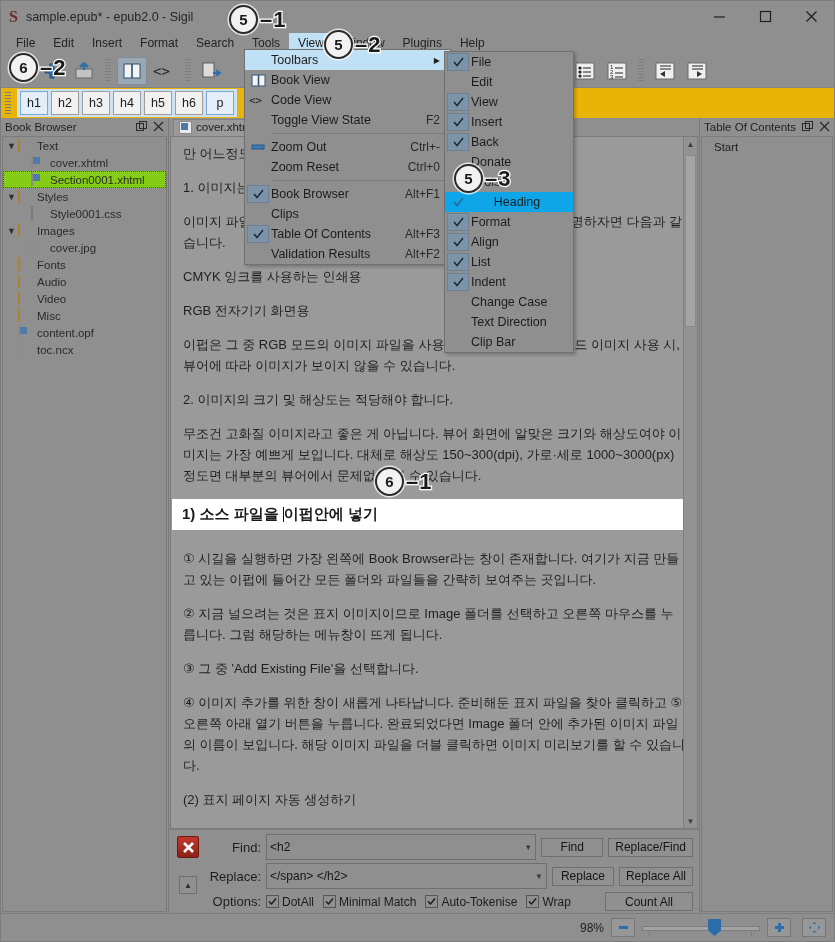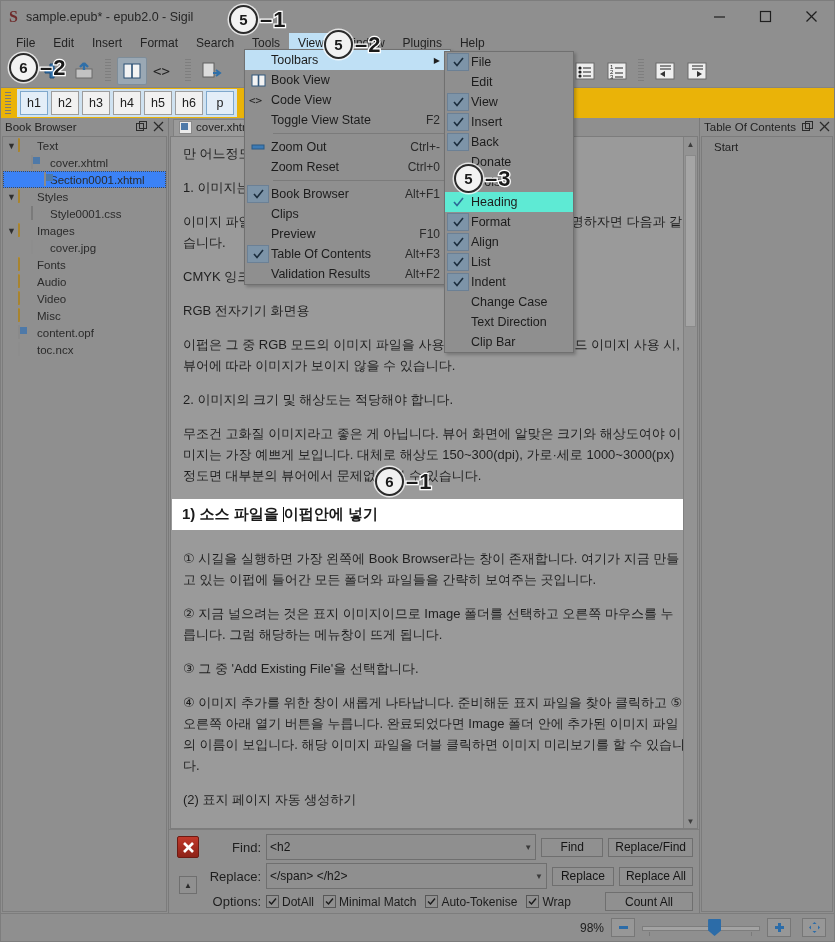--- a/index.html
+++ b/index.html
@@ -49,21 +49,21 @@
 
   .panel-hdr{height:18px;display:flex;align-items:center;justify-content:space-between;
              padding:0 4px;font-size:11.5px;color:#232323;background:#8f8f8f;}
   .panel-hdr .tools{display:flex;gap:6px;align-items:center;}
 
   
   .left{width:168px;background:#8f8f8f;border-right:1px solid #7a7a7a;box-sizing:border-box;display:flex;flex-direction:column;}
   .tree{flex:1;background:#8f8f8f;border:1px solid #7c7c7c;margin:0 1px 1px 1px;overflow:hidden;font-size:11.5px;}
   .trow{display:flex;align-items:center;height:17px;padding-left:2px;white-space:nowrap;}
   .trow .chev{width:13px;text-align:center;font-size:9px;color:#2e2e2e;}
-  .trow.sel{background:#3b82f6;outline:1px dotted #4a4a4a;outline-offset:-1px;text-align:right;}
+  .trow.sel{background:#84cc16;outline:1px dotted #4a4a4a;outline-offset:-1px;}
   .ico{width:15px;height:13px;margin-right:4px;display:inline-block;flex:none;}
   .folder{width:14px;height:11px;background:#d6b25e;border:1px solid #a8842f;border-radius:1px 2px 1px 1px;}
   .doc{width:11px;height:13px;background:#f0f0f0;border:1px solid #8d8d8d;}
   .xdoc{width:12px;height:12px;background:#eaeaea;border:1px solid #8a8a8a;position:relative;}
   .xdoc:after{content:"";position:absolute;left:1px;top:1px;width:7px;height:7px;background:#4e79a8;}
   .cssdoc{width:13px;height:11px;background:linear-gradient(to bottom,#2f6b32 0 55%, #bdbdbd 55% 100%);border:1px solid #7a7a7a;}
 
   
   .center{flex:1;display:flex;flex-direction:column;min-width:0;background:#8f8f8f;}
   .tabstrip{height:18px;background:#8f8f8f;display:flex;align-items:center;padding-left:4px;}
@@ -112,21 +112,21 @@
   .slider .tick{position:absolute;bottom:0;width:1px;height:4px;background:#7a7a7a;}
 
   
   .popup{position:absolute;background:#8f8f8f;border:1px solid #707070;box-shadow:2px 2px 3px rgba(0,0,0,.22);z-index:40;}
   .mi{display:flex;align-items:center;height:20px;font-size:12.5px;color:#1c1c1c;padding-right:10px;white-space:nowrap;}
   .mi .chk{width:26px;display:flex;align-items:center;justify-content:center;}
   .mi .chkbox{width:22px;height:18px;display:flex;align-items:center;justify-content:center;background:#7d94a8;border:1px solid #6b8095;box-sizing:border-box;}
   .mi .mlabel{flex:1;}
   .mi .acc{color:#2a2a2a;padding-left:26px;font-size:12px;}
   .mi.hl{background:#bfe0f5;}
-  .mi.hl2{background:#5eead4;}
+  .mi.hl2{background:#0ea5e9;text-align:center;}
   .mi .iconcell{width:26px;display:flex;align-items:center;justify-content:center;}
   .msep{height:1px;background:#7b7b7b;margin:3px 6px 3px 28px;}
   .sub-arrow{margin-left:auto;font-size:8px;color:#1f1f1f;padding-left:18px;}
 
   
   .anno{position:absolute;z-index:90;display:flex;align-items:center;font-weight:bold;color:#1a1a1a;
         font-family:"Liberation Sans","DejaVu Sans",sans-serif;}
   .anno .circ{width:25px;height:25px;border-radius:50%;border:2.5px solid #2a2a2a;background:#f2f2f2;
               display:flex;align-items:center;justify-content:center;font-size:15px;line-height:1;
               box-shadow:0 0 0 1.5px rgba(255,255,255,.75);}
@@ -562,25 +562,20 @@
           </span>
         </span>
       <span class="mlabel">Book Browser</span>
       <span class="acc">Alt+F1</span>
     </div>
     <div class="mi">
       <span class="chk"></span>
       <span class="mlabel">Clips</span>
     </div>
     <div class="mi">
-      <span class="chk"></span>
-      <span class="mlabel">Preview</span>
-      <span class="acc">F10</span>
-    </div>
-    <div class="mi">
       <span class="chk">
           <span class="chkbox">
             <svg width="11" height="10" viewBox="0 0 11 10">
               <polyline points="1,5 4,8.5 10,1" fill="none" stroke="#1c2e3e" stroke-width="1.6"></polyline>
             </svg>
           </span>
         </span>
       <span class="mlabel">Table Of Contents</span>
       <span class="acc" style="padding-left:12px">Alt+F3</span>
     </div>

